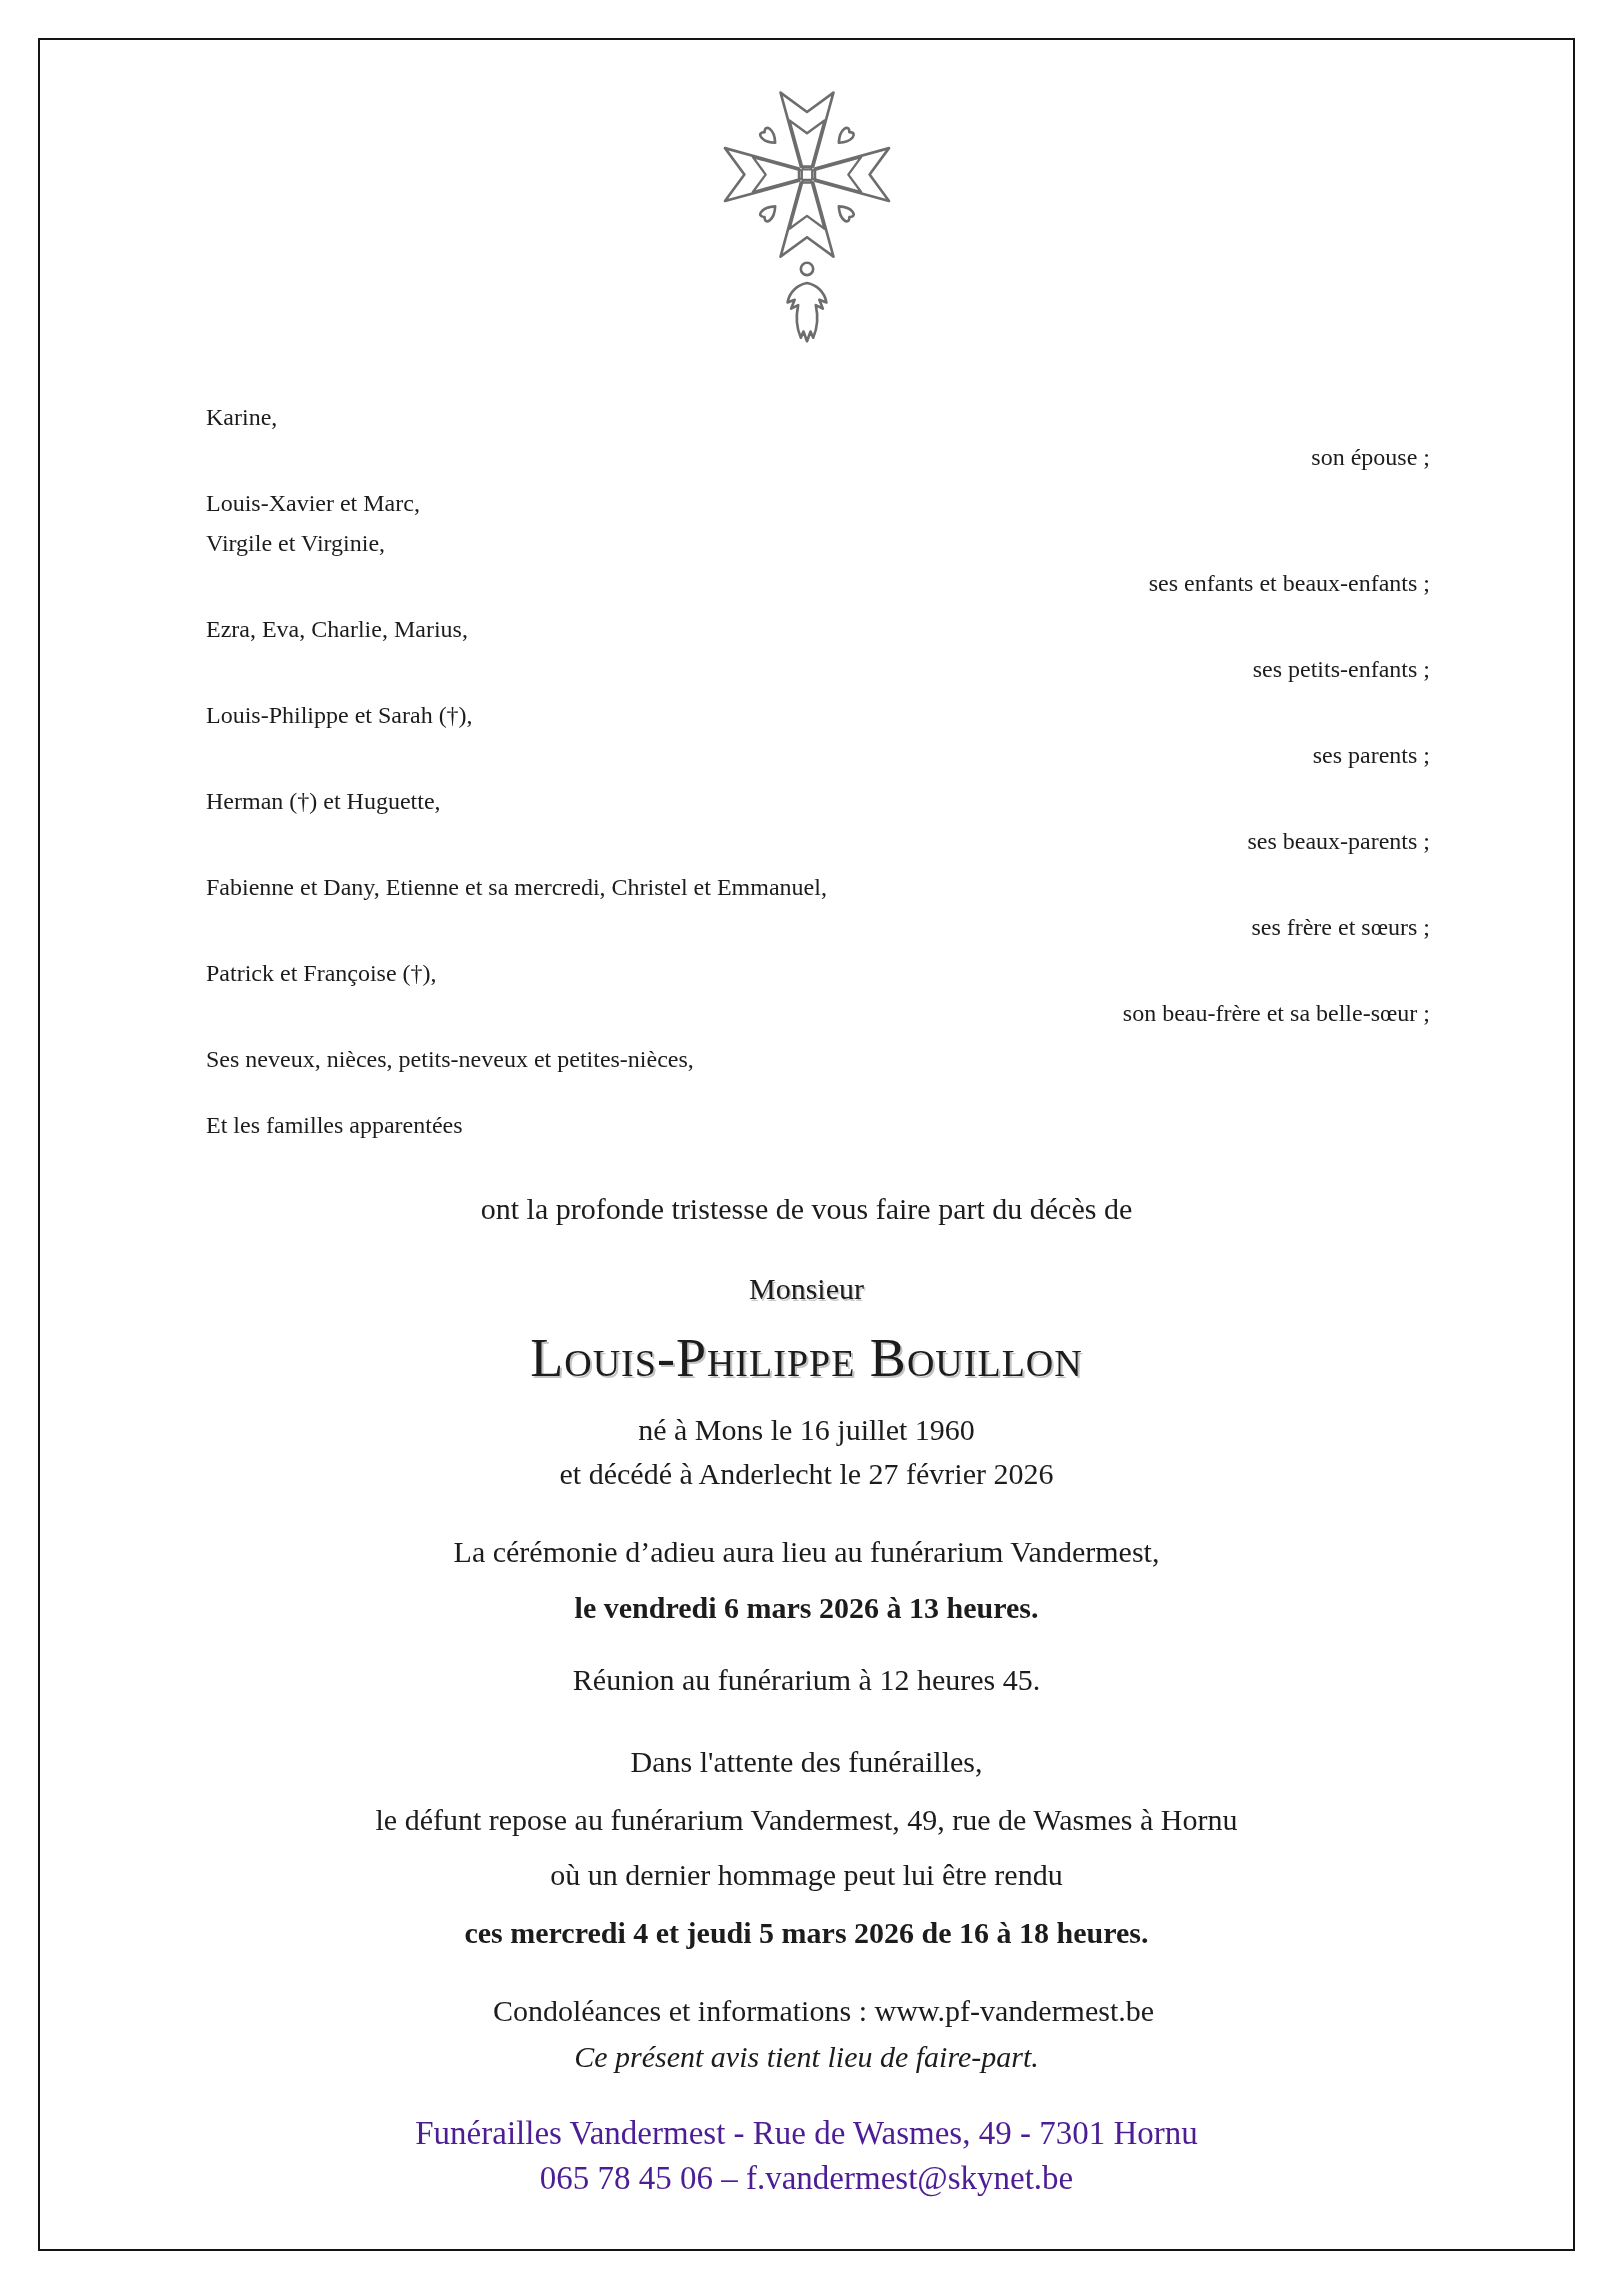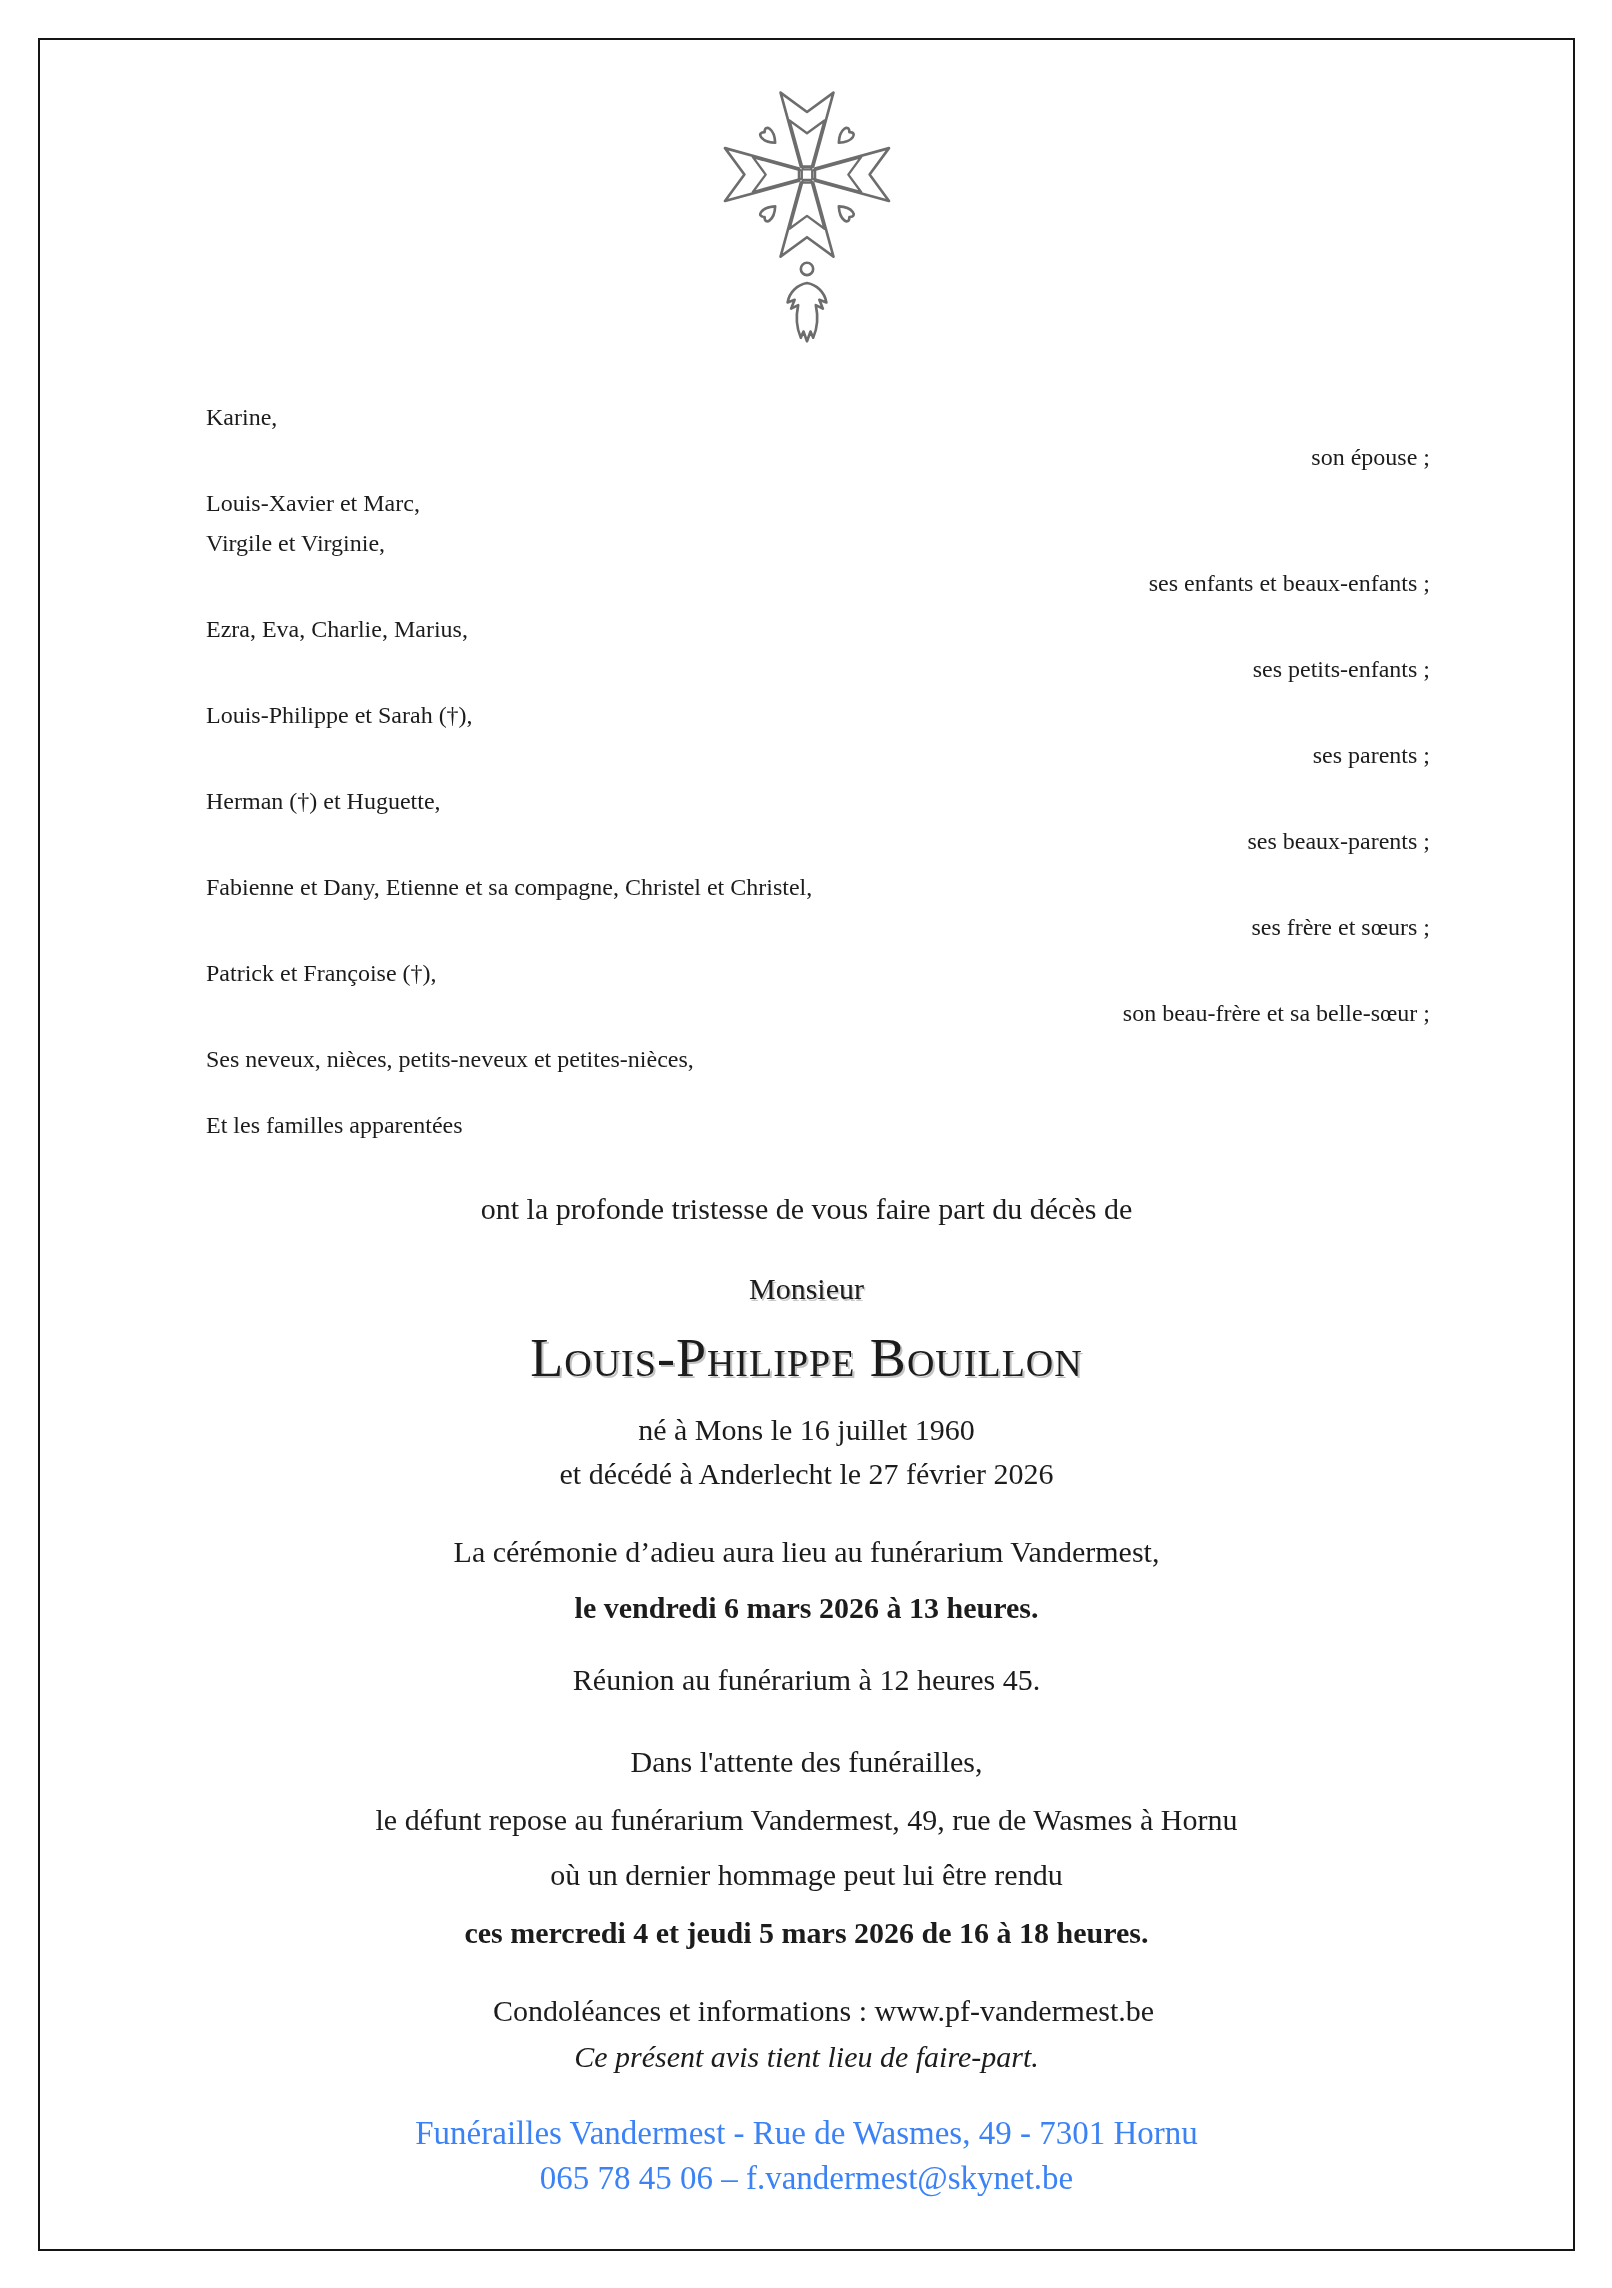--- a/index.html
+++ b/index.html
@@ -60,21 +60,21 @@
   .waiting        { margin-top: 42px; }
   .repose         { margin-top: 18px; }
   .homage         { margin-top: 15px; text-align: center; }
   .visit          { margin-top: 18px; font-weight: bold; }
   .condolences    { margin-top: 38px; padding-left: 34px; }
   .notice         { margin-top: 6px; font-style: italic; }
 
   .footer {
     margin-top: 34px;
     text-align: center;
-    color: #3b82f6;
+    color: #4c1d95;
     font-size: 33px;
     line-height: 45px;
   }
 </style>
 </head>
 <body>
 
 <div class="frame">
   <div class="content">
 
@@ -121,21 +121,21 @@
       </div>
       <div class="group">
         <div class="name-line">Louis-Philippe et Sarah (†),</div>
         <div class="relation-line">ses parents ;</div>
       </div>
       <div class="group">
         <div class="name-line">Herman (†) et Huguette,</div>
         <div class="relation-line">ses beaux-parents ;</div>
       </div>
       <div class="group">
-        <div class="name-line">Fabienne et Dany, Etienne et sa compagne, Christel et Christel,</div>
+        <div class="name-line">Fabienne et Dany, Etienne et sa mercredi, Christel et Emmanuel,</div>
         <div class="relation-line">ses frère et sœurs ;</div>
       </div>
       <div class="group">
         <div class="name-line">Patrick et Françoise (†),</div>
         <div class="relation-line">son beau-frère et sa belle-sœur ;</div>
       </div>
       <div class="group">
         <div class="name-line">Ses neveux, nièces, petits-neveux et petites-nièces,</div>
       </div>
       <div class="group big-gap">

